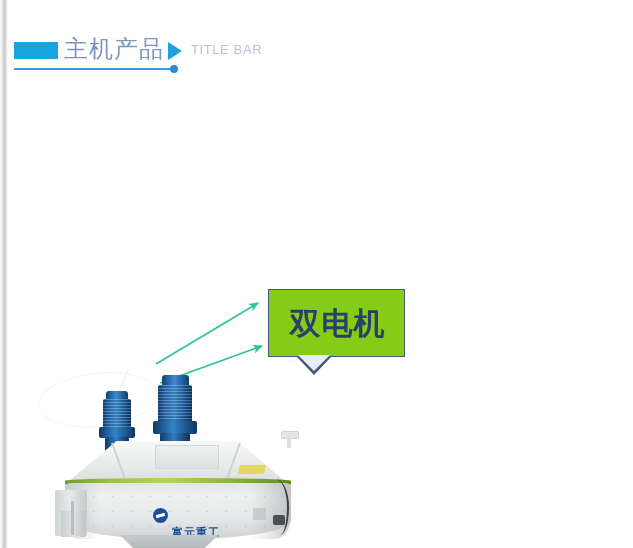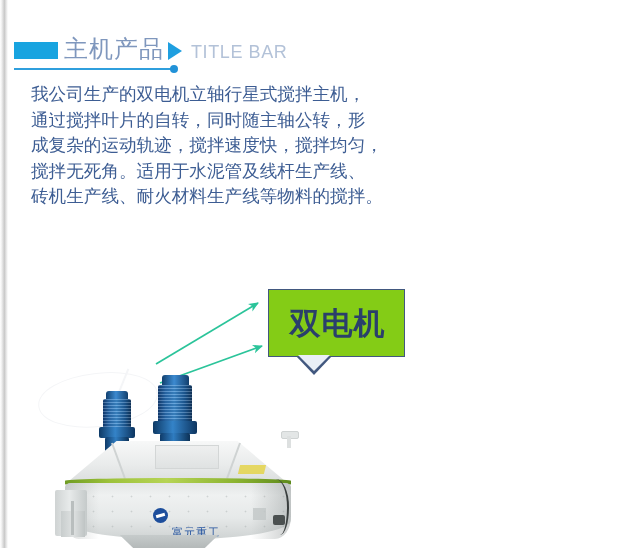--- a/index.html
+++ b/index.html
@@ -63,21 +63,21 @@
     top: 6px;
     width: 0; height: 0;
     border-left: 14px solid #1f9fe0;
     border-top: 9px solid transparent;
     border-bottom: 9px solid transparent;
   }
   #title-sub {
     position: absolute;
     left: 177px;
     top: 6px;
-    font-size: 18px;
+    font-size: 13px;
     letter-spacing: 0.6px;
     color: #b3c2d8;
     white-space: nowrap;
   }
   #title-rule {
     position: absolute;
     left: 0;
     top: 32px;
     width: 159px;
     height: 2px;
@@ -351,21 +351,21 @@
     content: "";
     position: absolute;
     left: 3px; top: 6px;
     width: 9px; height: 3px;
     background: #ffffff;
     transform: rotate(-16deg);
   }
   #logo-text {
     font-family: "DejaVu Sans", "Liberation Sans", sans-serif;
     font-size: 11px;
-    font-weight: normal;
+    font-weight: bold;
     color: #1d4e9c;
     letter-spacing: 1px;
     line-height: 12px;
     white-space: nowrap;
     margin-top: 36px;
   }
   #logo-plate {
     position: absolute;
     left: 188px; top: 25px;
     width: 13px; height: 12px;
@@ -435,25 +435,20 @@
 
   <div id="title-bar">
     <div id="title-swatch"></div>
     <div id="title-main">主机产品</div>
     <div id="title-arrow"></div>
     <div id="title-sub">TITLE BAR</div>
     <div id="title-rule"></div>
     <div id="title-dot"></div>
   </div>
 
-  <div id="body-copy">我公司生产的双电机立轴行星式搅拌主机，
-通过搅拌叶片的自转，同时随主轴公转，形
-成复杂的运动轨迹，搅拌速度快，搅拌均匀，
-搅拌无死角。适用于水泥管及线杆生产线、
-砖机生产线、耐火材料生产线等物料的搅拌。</div>
 
   <div id="illustration">
 
     <div id="watermark"></div>
     <div id="watermark2"></div>
 
     <svg id="arrows" viewBox="0 0 633 293" preserveAspectRatio="none">
       <defs>
         <marker id="ah" markerWidth="7" markerHeight="7" refX="5.4" refY="3.1" orient="auto" markerUnits="strokeWidth">
           <path d="M0,0.5 L6,3.1 L0,5.7 L1.7,3.1 Z" fill="#2bc49a"></path>

